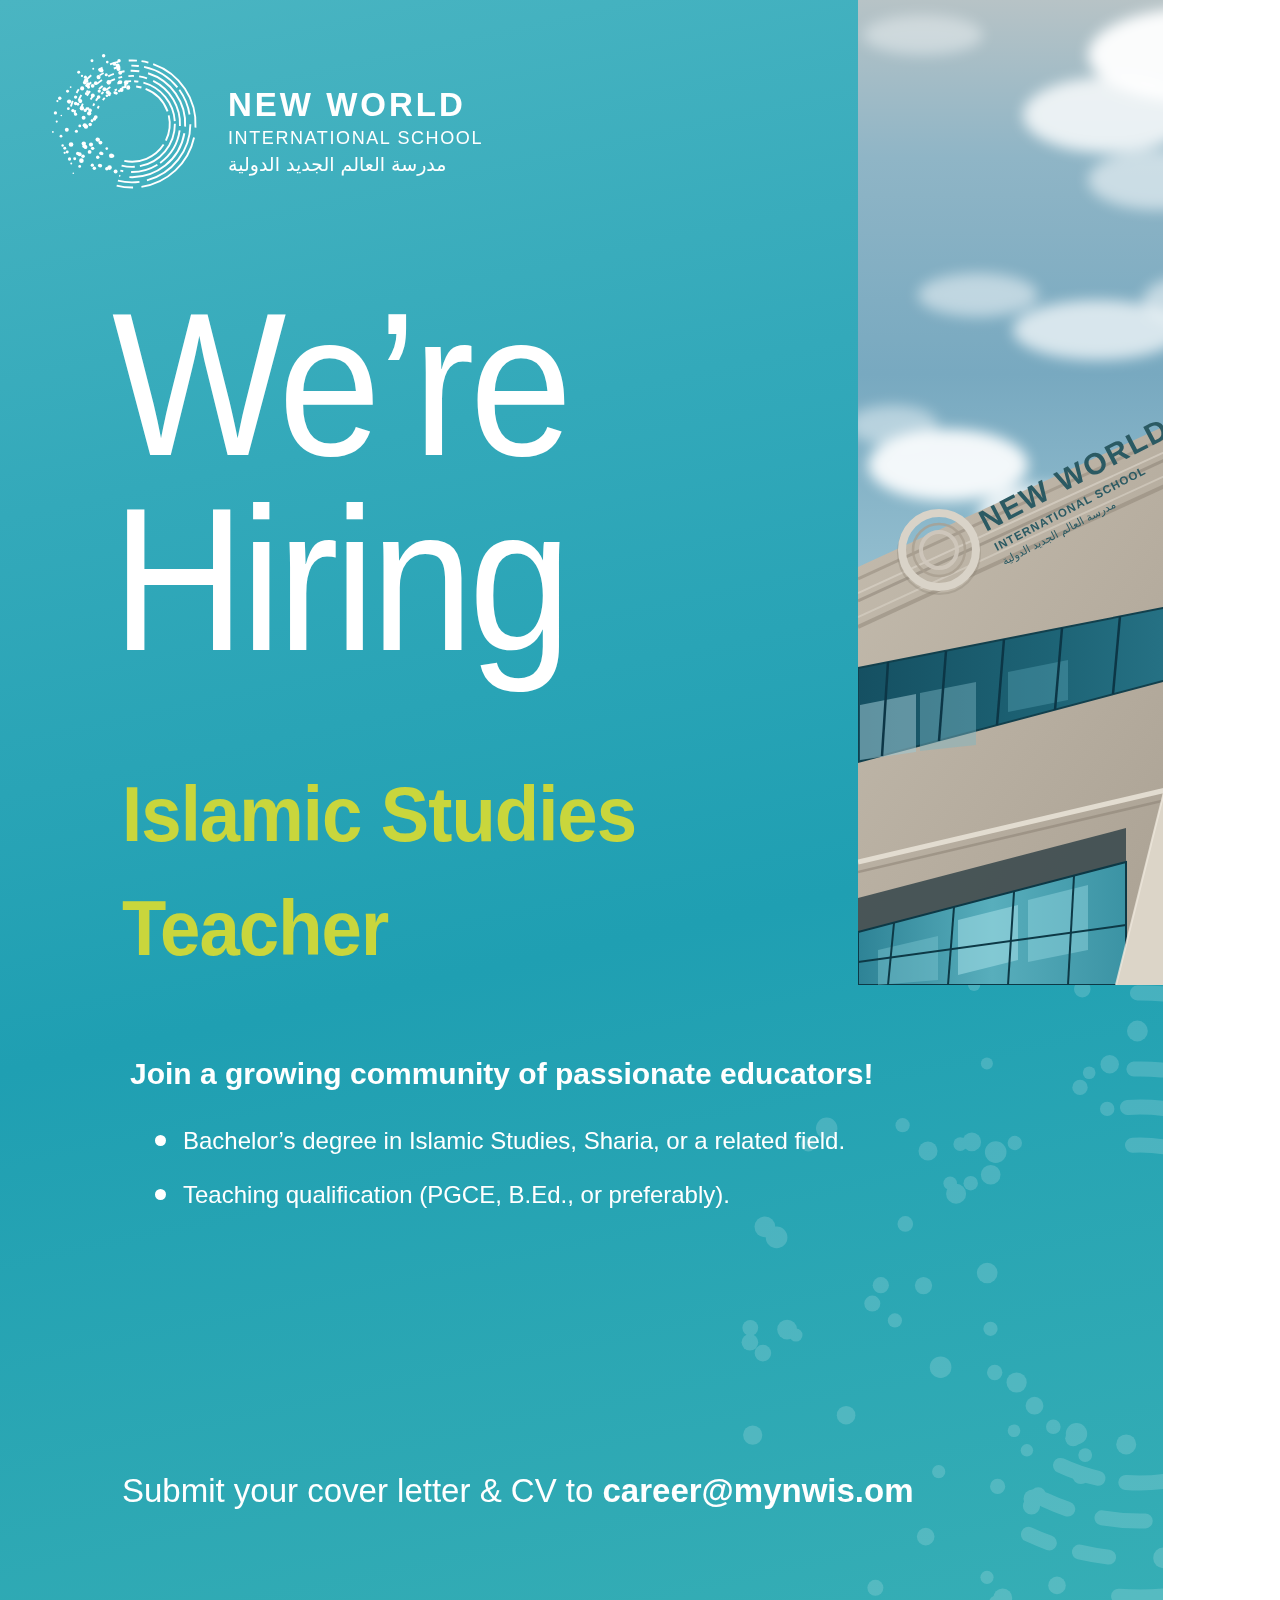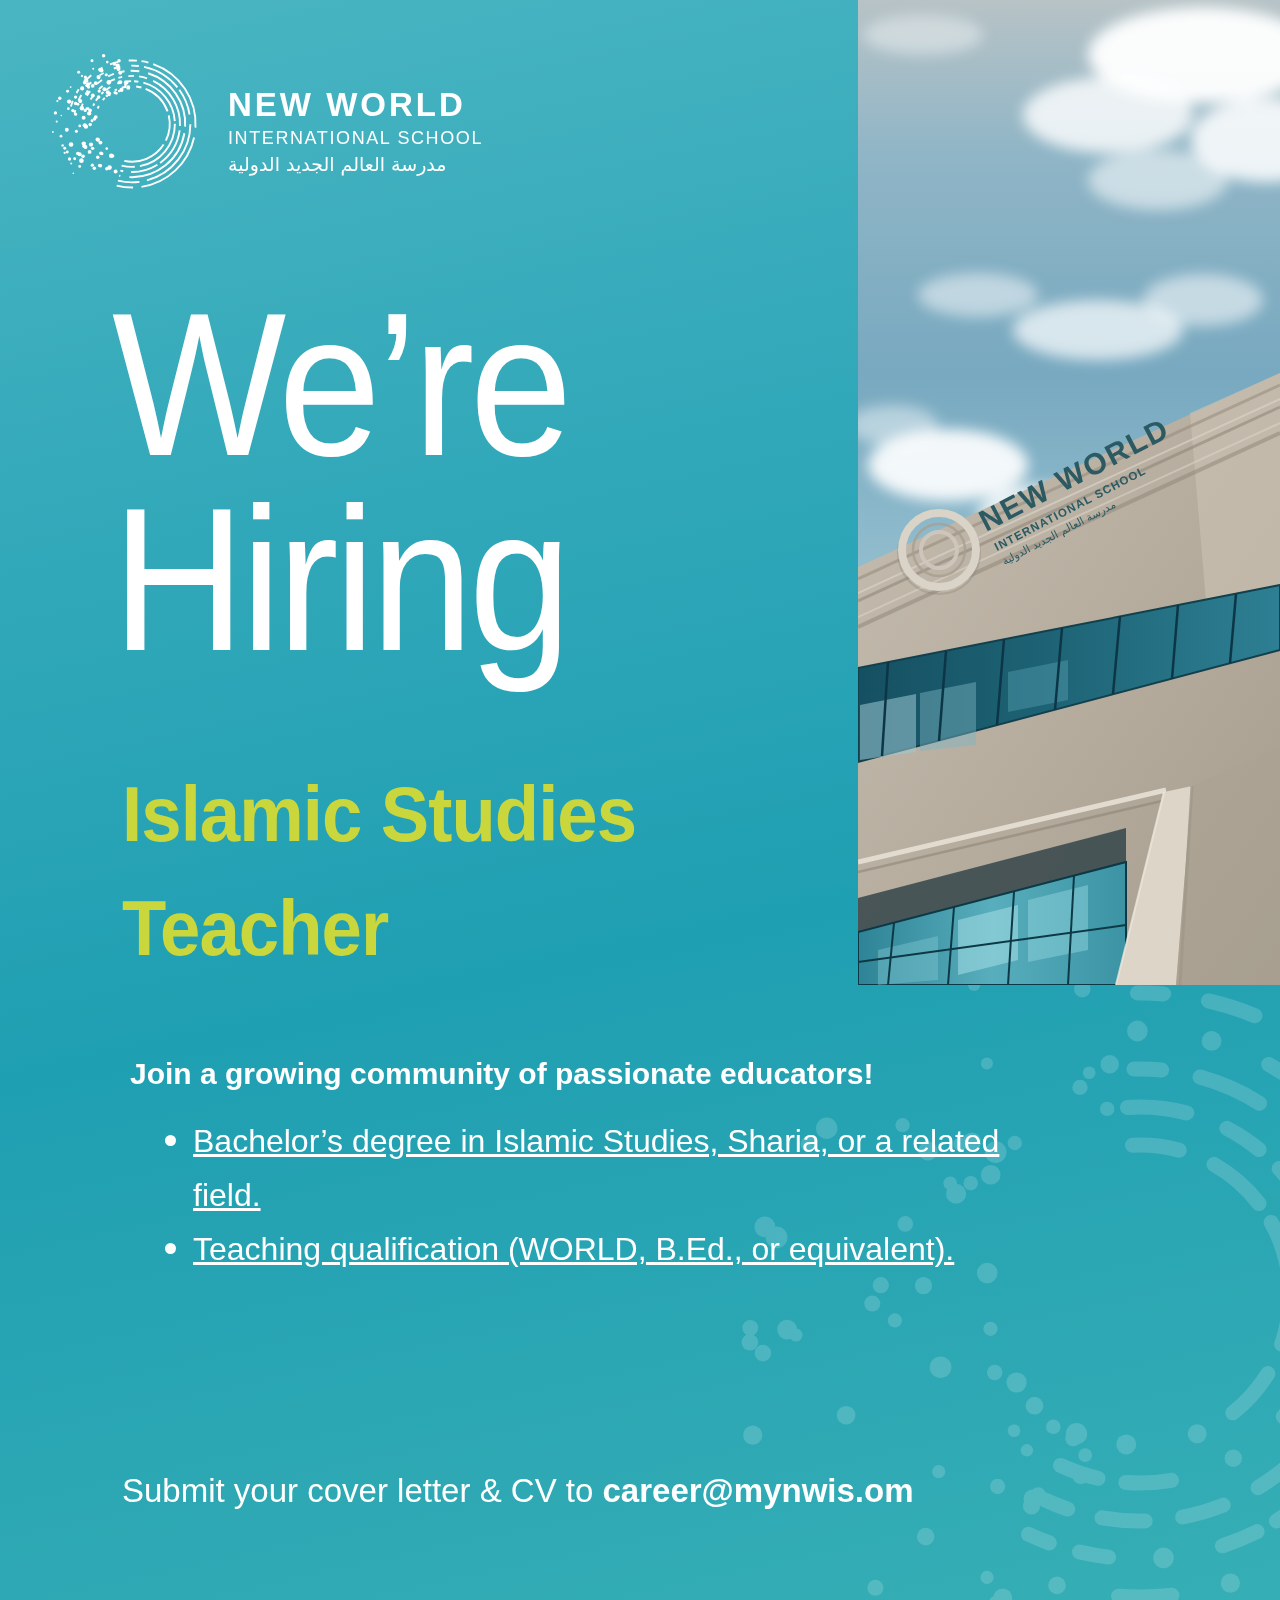--- a/index.html
+++ b/index.html
@@ -1,18 +1,18 @@
 <!DOCTYPE html>
 <html style="--background-top: #4ab5c2; --background-mid: #1f9fb2; --background-bottom: #36aeb5; --accent-yellow: #c9d63c; --text-white: #ffffff; --sign-teal: #2b5a63; --facade-beige: #b6ad9f; --glass-teal: #1d6375;"><head>
 <meta charset="utf-8">
 <style>
   html,body{margin:0;padding:0;}
   .poster{
     position:relative;
-    width:1280px;height:1600px;
+    width:1163px;height:1600px;
     overflow:hidden;
     font-family:"Liberation Sans", sans-serif;
     background:linear-gradient(168deg,
       var(--background-top,#4ab5c2) 0%,
       #33a9ba 28%,
       var(--background-mid,#1f9fb2) 58%,
       var(--background-bottom,#36aeb5) 100%);
   }
   .watermark{position:absolute;left:0;top:0;z-index:0;pointer-events:none;}
   
@@ -31,22 +31,22 @@
   .hero{position:absolute;left:112px;top:286px;z-index:3;margin:0;
     color:#fff;font-weight:400;font-size:205px;line-height:195px;letter-spacing:-5px;
     transform:scaleX(.9);transform-origin:left top;}
   
   .position{position:absolute;left:122px;top:757px;z-index:3;
     color:var(--accent-yellow,#c9d63c);font-weight:bold;font-size:78px;line-height:114px;letter-spacing:-1px;
     transform:scaleX(.93);transform-origin:left top;}
   
   .intro{position:absolute;left:122px;top:1046px;z-index:3;margin:8px;
     color:#fff;font-weight:bold;font-size:30px;line-height:40px;}
-  .reqs{position:absolute;left:122px;top:1114px;z-index:3;margin:0;padding:0;
-    width:911px;list-style:none;color:#fff;font-size:32px;line-height:54px;text-decoration:underline;}
+  .reqs{position:absolute;left:112px;top:1114px;z-index:3;margin:0;padding:0;
+    width:911px;list-style:none;color:#fff;font-size:24px;line-height:54px;}
   .reqs li{position:relative;padding-left:71px;}
   .reqs li::before{content:"";position:absolute;left:43px;top:21px;width:11px;height:11px;border-radius:50%;background:#fff;}
   .contact{position:absolute;left:122px;top:1470px;z-index:3;margin:0;
     color:#fff;font-size:33px;line-height:42px;font-weight:400;}
   .contact strong{font-weight:bold;text-align:right;}
 </style>
 </head>
 <body>
 
 <div class="poster">
@@ -530,20 +530,20 @@
 
   <div class="position">
     <div>Islamic Studies</div>
     <div>Teacher</div>
   </div>
 
   <p class="intro">Join a growing community of passionate educators!</p>
 
   <ul class="reqs">
     <li><span>Bachelor’s degree in Islamic Studies, Sharia, or a related field.</span></li>
-    <li><span>Teaching qualification (WORLD, B.Ed., or equivalent).</span></li>
+    <li><span>Teaching qualification (PGCE, B.Ed., or preferably).</span></li>
   </ul>
 
   <p class="contact">
     <span>Submit your cover letter &amp; CV to </span><strong>career@mynwis.om</strong>
   </p>
 
 </div>
 
 </body></html>

